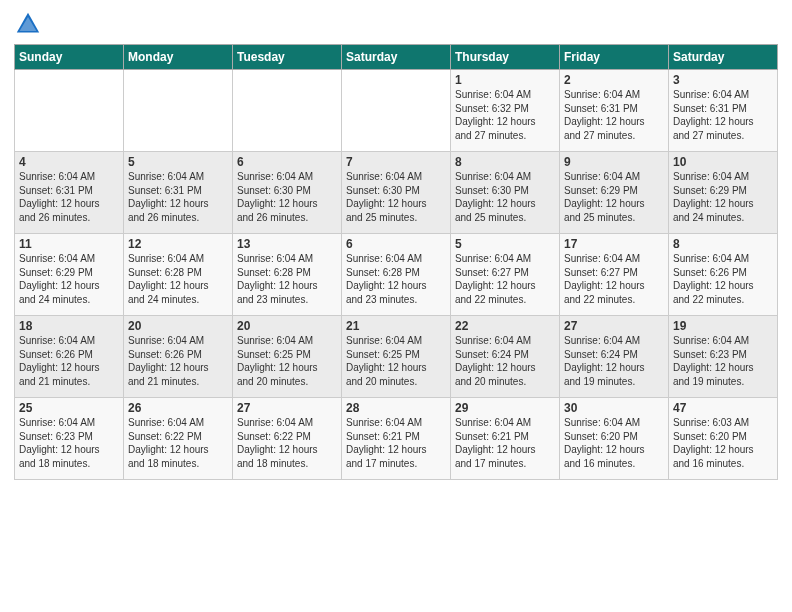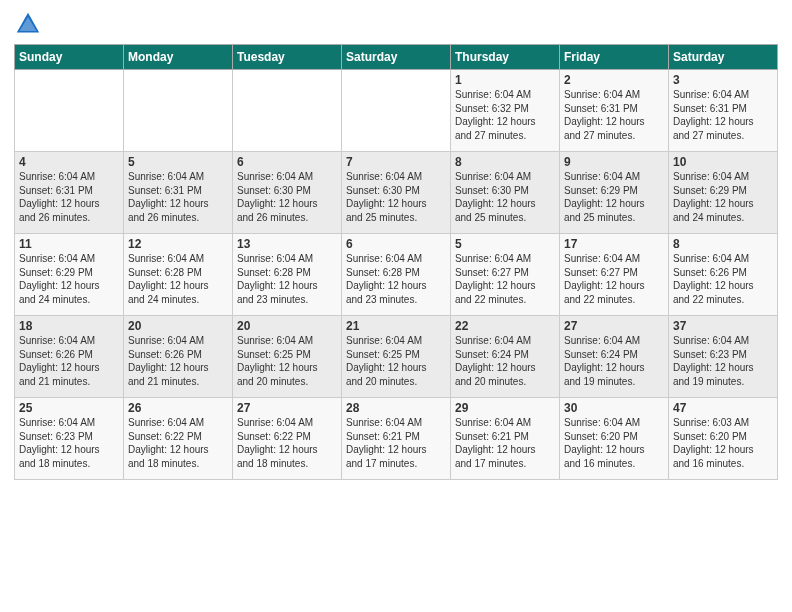--- a/index.html
+++ b/index.html
@@ -309,21 +309,21 @@
 and 20 minutes.</div>
           </td>
           <td>
             <span class="day-number">27</span>
             <div class="day-info" style="white-space: pre-line;">Sunrise: 6:04 AM
 Sunset: 6:24 PM
 Daylight: 12 hours
 and 19 minutes.</div>
           </td>
           <td>
-            <span class="day-number">37</span>
+            <span class="day-number">19</span>
             <div class="day-info" style="white-space: pre-line;">Sunrise: 6:04 AM
 Sunset: 6:23 PM
 Daylight: 12 hours
 and 19 minutes.</div>
           </td>
         </tr>
         <tr>
           <td>
             <span class="day-number">25</span>
             <div class="day-info" style="white-space: pre-line;">Sunrise: 6:04 AM

